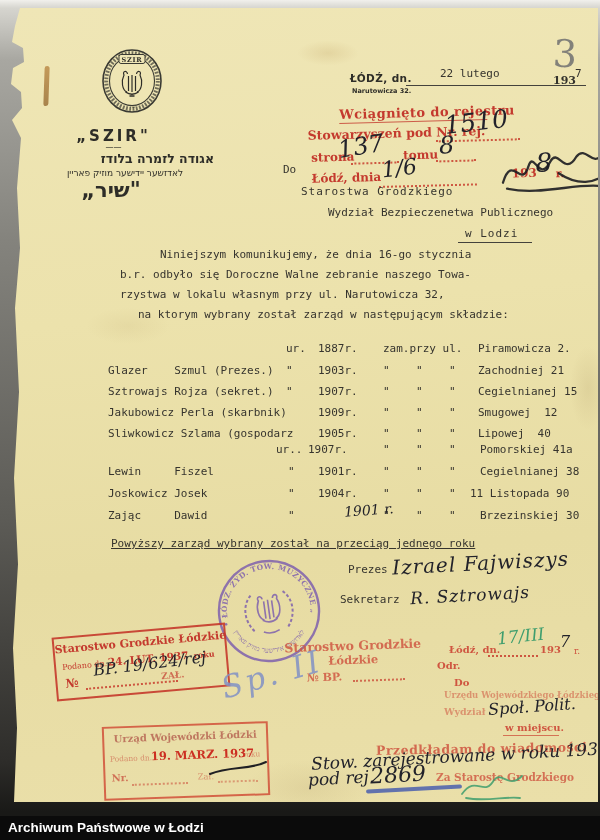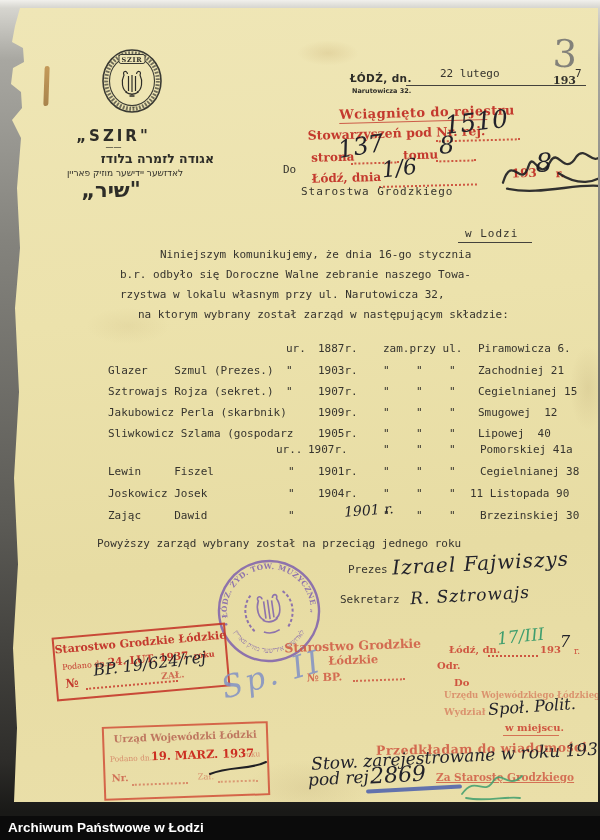--- a/index.html
+++ b/index.html
@@ -93,33 +93,34 @@
         <g stroke="#1c1c22" stroke-width="2.3" fill="none" stroke-linecap="round" opacity=".9">
           <path d="M4,38 C14,8 22,46 30,22 C36,6 40,40 52,18 C60,4 66,34 78,14 C88,2 94,26 104,12"></path>
           <path d="M8,44 C40,52 78,40 102,44"></path>
           <path d="M60,30 C80,44 96,40 105,33"></path>
         </g>
       </svg>
     </div>
 
     <div class="abs tw" style="left:275px;top:156px;">Do</div>
     <div class="abs tw" style="left:293px;top:178px;letter-spacing:1px;">Starostwa Grodzkiego</div>
+    <div class="abs tw" style="left:320px;top:199px;">Wydział Bezpieczenetwa Publicznego</div>
     <div class="abs tw" style="left:457px;top:220px;letter-spacing:1px;">w Lodzi</div>
     <div class="abs rule" style="left:450px;top:234px;width:74px;"></div>
 
     <div class="abs tw" style="left:152px;top:241px;">Niniejszym komunikujemy, że dnia 16-go stycznia</div>
     <div class="abs tw" style="left:112px;top:261px;">b.r. odbyło się Doroczne Walne zebranie naszego Towa-</div>
     <div class="abs tw" style="left:112px;top:281px;">rzystwa w lokalu własnym przy ul. Narutowicza 32,</div>
     <div class="abs tw" style="left:130px;top:301px;">na ktorym wybrany został zarząd w następującym składzie:</div>
 
     <div class="row" style="top:335px">
       <span class="abs tw" style="left:278px">ur.</span>
       <span class="abs tw" style="left:310px">1887r.</span>
       <span class="abs tw" style="left:375px">zam.przy ul.</span>
-      <span class="abs tw" style="left:470px">Piramowicza 6.</span>
+      <span class="abs tw" style="left:470px">Piramowicza 2.</span>
     </div>
     <div class="row" style="top:357px">
       <span class="abs tw" style="left:100px">Glazer    Szmul (Prezes.)</span>
       <span class="abs tw" style="left:278px">"</span>
       <span class="abs tw" style="left:310px">1903r.</span>
       <span class="abs tw" style="left:375px">"</span>
       <span class="abs tw" style="left:408px">"</span>
       <span class="abs tw" style="left:441px">"</span>
       <span class="abs tw" style="left:470px">Zachodniej 21</span>
     </div>
@@ -177,21 +178,21 @@
     <div class="row" style="top:502px">
       <span class="abs tw" style="left:100px">Zając     Dawid</span>
       <span class="abs tw" style="left:280px">"</span>
       <span class="abs tw" style="left:375px">"</span>
       <span class="abs tw" style="left:408px">"</span>
       <span class="abs tw" style="left:441px">"</span>
       <span class="abs tw" style="left:472px">Brzezinskiej 30</span>
     </div>
     <div class="abs hand" style="left:336px;top:494px;font-size:14px;transform:rotate(-4deg);">1901 r.</div>
 
-    <div class="abs tw" style="left:89px;top:530px;">Powyższy zarząd wybrany został na przeciąg jednego roku</div>
+    <div class="abs tw" style="left:103px;top:530px;text-decoration:underline;">Powyższy zarząd wybrany został na przeciąg jednego roku</div>
     <div class="abs tw" style="left:340px;top:556px;">Prezes</div>
     <div class="abs hand" style="left:384px;top:543px;font-size:20px;letter-spacing:1px;transform:rotate(-3deg);">Izrael Fajwiszys</div>
     <div class="abs tw" style="left:332px;top:586px;">Sekretarz</div>
     <div class="abs hand" style="left:402px;top:577px;font-size:17px;letter-spacing:1px;transform:rotate(-3deg);">R. Sztrowajs</div>
 
     <svg class="abs" style="left:206px;top:548px;transform:rotate(-8deg);opacity:.82" width="110" height="110" viewBox="-55 -55 110 110">
       <circle r="50" fill="none" stroke="#7b5cae" stroke-width="2.4"></circle>
       <path id="rsTop" d="M -41,9 A 42 42 0 1 1 41,9" fill="none"></path>
       <text font-size="7.4" font-weight="bold" fill="#7b5cae" letter-spacing=".4">
         <textPath href="#rsTop">• ŁÓDZ. ŻYD. TOW. MUZYCZNE „SZIR" •</textPath>
@@ -242,21 +243,21 @@
     <div class="abs hand" style="left:552px;top:624px;font-size:16px;">7</div>
     <div class="abs sr" style="left:566px;top:638px;font-size:9px;color:#cf5540;">r.</div>
     <div class="abs sr" style="left:429px;top:652px;font-size:10px;font-weight:bold;color:#cf5540;">Odr.</div>
     <div class="abs sr" style="left:446px;top:669px;font-size:10px;font-weight:bold;color:#cf5540;">Do</div>
     <div class="abs sr" style="left:436px;top:682px;font-size:8.5px;font-weight:bold;color:#cf5540;opacity:.55;">Urzędu Wojewódzkiego Łódzkiego</div>
     <div class="abs sr" style="left:436px;top:698px;font-size:9.5px;font-weight:bold;color:#cf5540;opacity:.55;">Wydział</div>
     <div class="abs sr" style="left:497px;top:714px;font-size:10px;font-weight:bold;color:#cf5540;">w miejscu.</div>
     <div class="abs" style="left:495px;top:727px;width:56px;border-top:1.4px solid rgba(207,85,64,.8);"></div>
     <div class="abs hand" style="left:480px;top:689px;font-size:16px;transform:rotate(-4deg);">Społ. Polit.</div>
     <div class="abs sr" style="left:368px;top:733px;font-size:12.5px;font-weight:bold;color:#cf5540;opacity:.85;transform:rotate(-1deg);letter-spacing:.5px;">Przedkładam do wiadomości</div>
-    <div class="abs sr" style="left:428px;top:763px;font-size:10.5px;font-weight:bold;color:#cf5540;opacity:.8;text-decoration:underline;">Za Starostę Grodzkiego</div>
+    <div class="abs sr" style="left:428px;top:763px;font-size:10.5px;font-weight:bold;color:#cf5540;opacity:.8;">Za Starostę Grodzkiego</div>
     <div class="abs hand" style="left:303px;top:738px;font-size:17px;transform:rotate(-3deg);">Stow. zarejestrowane w roku 1931</div>
     <div class="abs hand" style="left:300px;top:760px;font-size:17px;transform:rotate(-3deg);">pod rej.</div>
     <div class="abs hand" style="left:362px;top:754px;font-size:22px;transform:rotate(-3deg);">2869</div>
     <div class="abs" style="left:358px;top:779px;width:96px;height:3.5px;background:#4a5fae;opacity:.85;transform:rotate(-3deg);border-radius:2px;"></div>
     <svg class="abs" style="left:448px;top:760px" width="72" height="34" viewBox="0 0 72 34">
       <g stroke="#3f9e6e" stroke-width="1.8" fill="none" stroke-linecap="round" opacity=".85">
         <path d="M6,26 C20,6 28,30 38,12 C46,2 52,22 66,8"></path>
         <path d="M10,30 C30,34 50,28 64,30"></path>
       </g>
     </svg>

